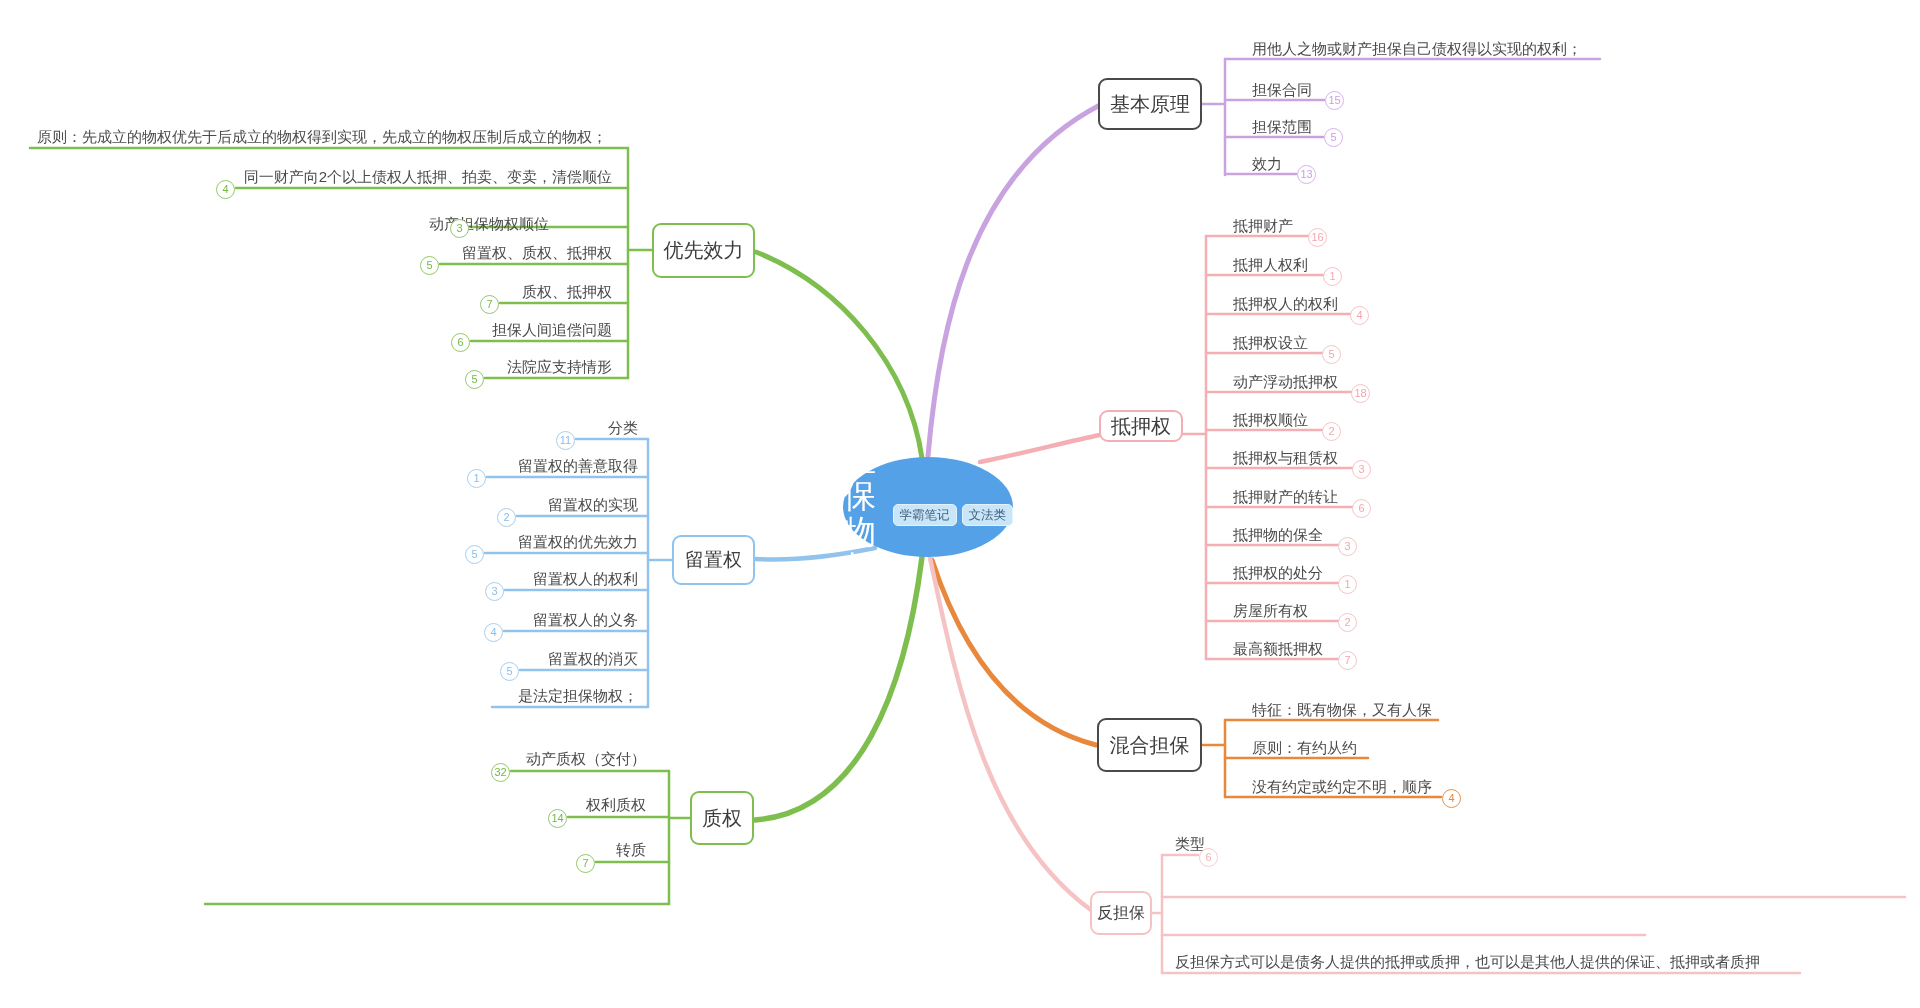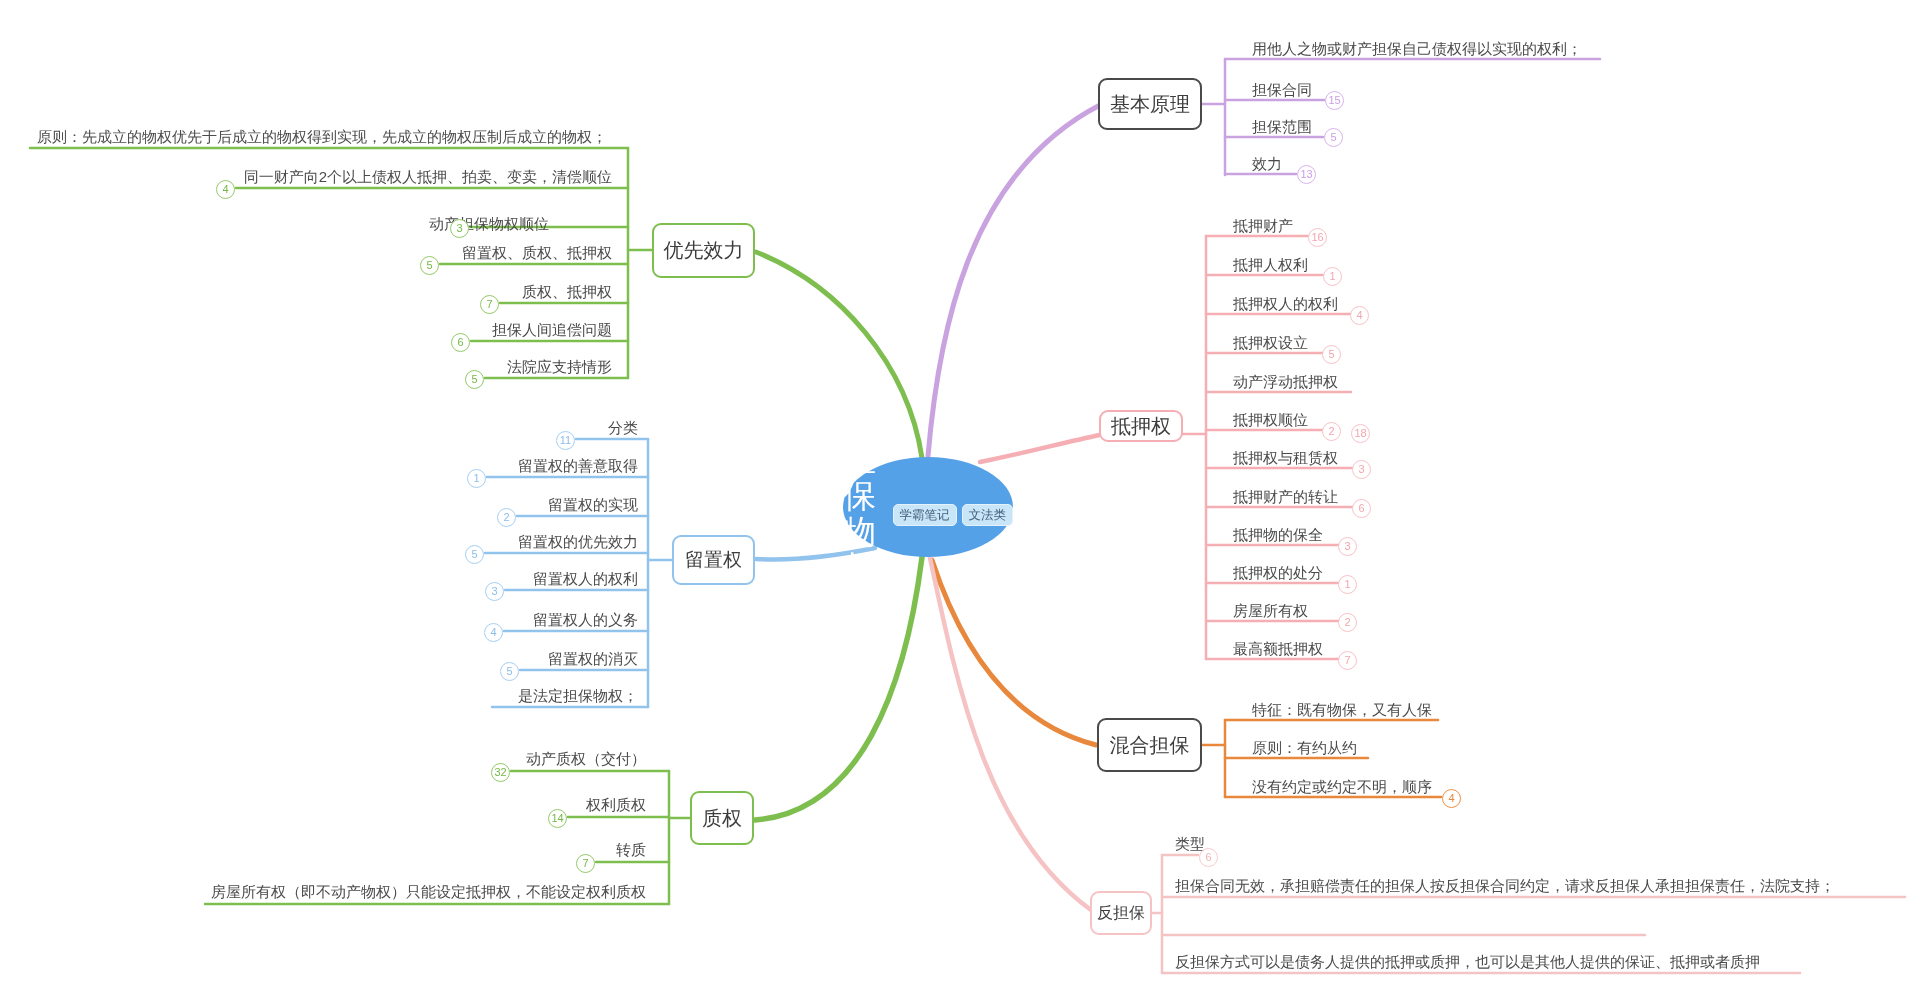--- a/index.html
+++ b/index.html
@@ -158,38 +158,37 @@
   <div class="t" style="left:1233px;top:448px;">抵押权与租赁权</div>
   <div class="t" style="left:1233px;top:487px;">抵押财产的转让</div>
   <div class="t" style="left:1233px;top:525px;">抵押物的保全</div>
   <div class="t" style="left:1233px;top:563px;">抵押权的处分</div>
   <div class="t" style="left:1233px;top:601px;">房屋所有权</div>
   <div class="t" style="left:1233px;top:639px;">最高额抵押权</div>
   <span class="badge c-pink" style="left:1308px;top:228px;">16</span>
   <span class="badge c-pink" style="left:1323px;top:267px;">1</span>
   <span class="badge c-pink" style="left:1350px;top:306px;">4</span>
   <span class="badge c-pink" style="left:1322px;top:345px;">5</span>
-  <span class="badge c-pink" style="left:1351px;top:384px;margin-top:40px;">18</span>
+  <span class="badge c-pink" style="left:1351px;top:384px;">18</span>
   <span class="badge c-pink" style="left:1322px;top:422px;">2</span>
   <span class="badge c-pink" style="left:1352px;top:460px;">3</span>
   <span class="badge c-pink" style="left:1352px;top:499px;">6</span>
   <span class="badge c-pink" style="left:1338px;top:537px;">3</span>
   <span class="badge c-pink" style="left:1338px;top:575px;">1</span>
   <span class="badge c-pink" style="left:1338px;top:613px;">2</span>
   <span class="badge c-pink" style="left:1338px;top:651px;">7</span>
 
   <div class="node n-dark" style="left:1097px;top:718px;width:105px;height:54px;">混合担保</div>
   <div class="t" style="left:1252px;top:700px;">特征：既有物保，又有人保</div>
   <div class="t" style="left:1252px;top:738px;">原则：有约从约</div>
   <div class="t" style="left:1252px;top:777px;">没有约定或约定不明，顺序</div>
   <span class="badge c-orange" style="left:1442px;top:789px;">4</span>
 
   <div class="node n-lpink" style="left:1090px;top:891px;width:62px;height:44px;font-size:16px;">反担保</div>
   <div class="t" style="left:1175px;top:834px;">类型</div>
-  <div class="t" style="left:1175px;top:876px;">担保合同无效，承担赔偿责任的担保人按反担保合同约定，请求反担保人承担担保责任，法院支持；</div>
   <div class="t" style="left:1175px;top:952px;">反担保方式可以是债务人提供的抵押或质押，也可以是其他人提供的保证、抵押或者质押</div>
   <span class="badge c-lpink" style="left:1199px;top:848px;">6</span>
 
   <div class="node n-green" style="left:652px;top:223px;width:103px;height:55px;">优先效力</div>
   <div class="t" style="left:37px;top:127px;">原则：先成立的物权优先于后成立的物权得到实现，先成立的物权压制后成立的物权；</div>
   <div class="t" style="right:1308px;top:167px;">同一财产向2个以上债权人抵押、拍卖、变卖，清偿顺位</div>
   <div class="t" style="right:1371px;top:206px;margin-top:8px;">动产担保物权顺位</div>
   <div class="t" style="right:1308px;top:243px;">留置权、质权、抵押权</div>
   <div class="t" style="right:1308px;top:282px;">质权、抵押权</div>
   <div class="t" style="right:1308px;top:320px;">担保人间追偿问题</div>
@@ -215,18 +214,17 @@
   <span class="badge c-blue" style="left:497px;top:508px;">2</span>
   <span class="badge c-blue" style="left:465px;top:545px;">5</span>
   <span class="badge c-blue" style="left:485px;top:582px;">3</span>
   <span class="badge c-blue" style="left:484px;top:623px;">4</span>
   <span class="badge c-blue" style="left:500px;top:662px;">5</span>
 
   <div class="node n-green" style="left:690px;top:791px;width:64px;height:54px;">质权</div>
   <div class="t" style="right:1274px;top:749px;">动产质权（交付）</div>
   <div class="t" style="right:1274px;top:795px;">权利质权</div>
   <div class="t" style="right:1274px;top:840px;">转质</div>
-  <div class="t" style="left:211px;top:882px;">房屋所有权（即不动产物权）只能设定抵押权，不能设定权利质权</div>
   <span class="badge c-green" style="left:491px;top:763px;">32</span>
   <span class="badge c-green" style="left:548px;top:809px;">14</span>
   <span class="badge c-green" style="left:576px;top:854px;">7</span>
 
 </div>
 
 </body></html>

